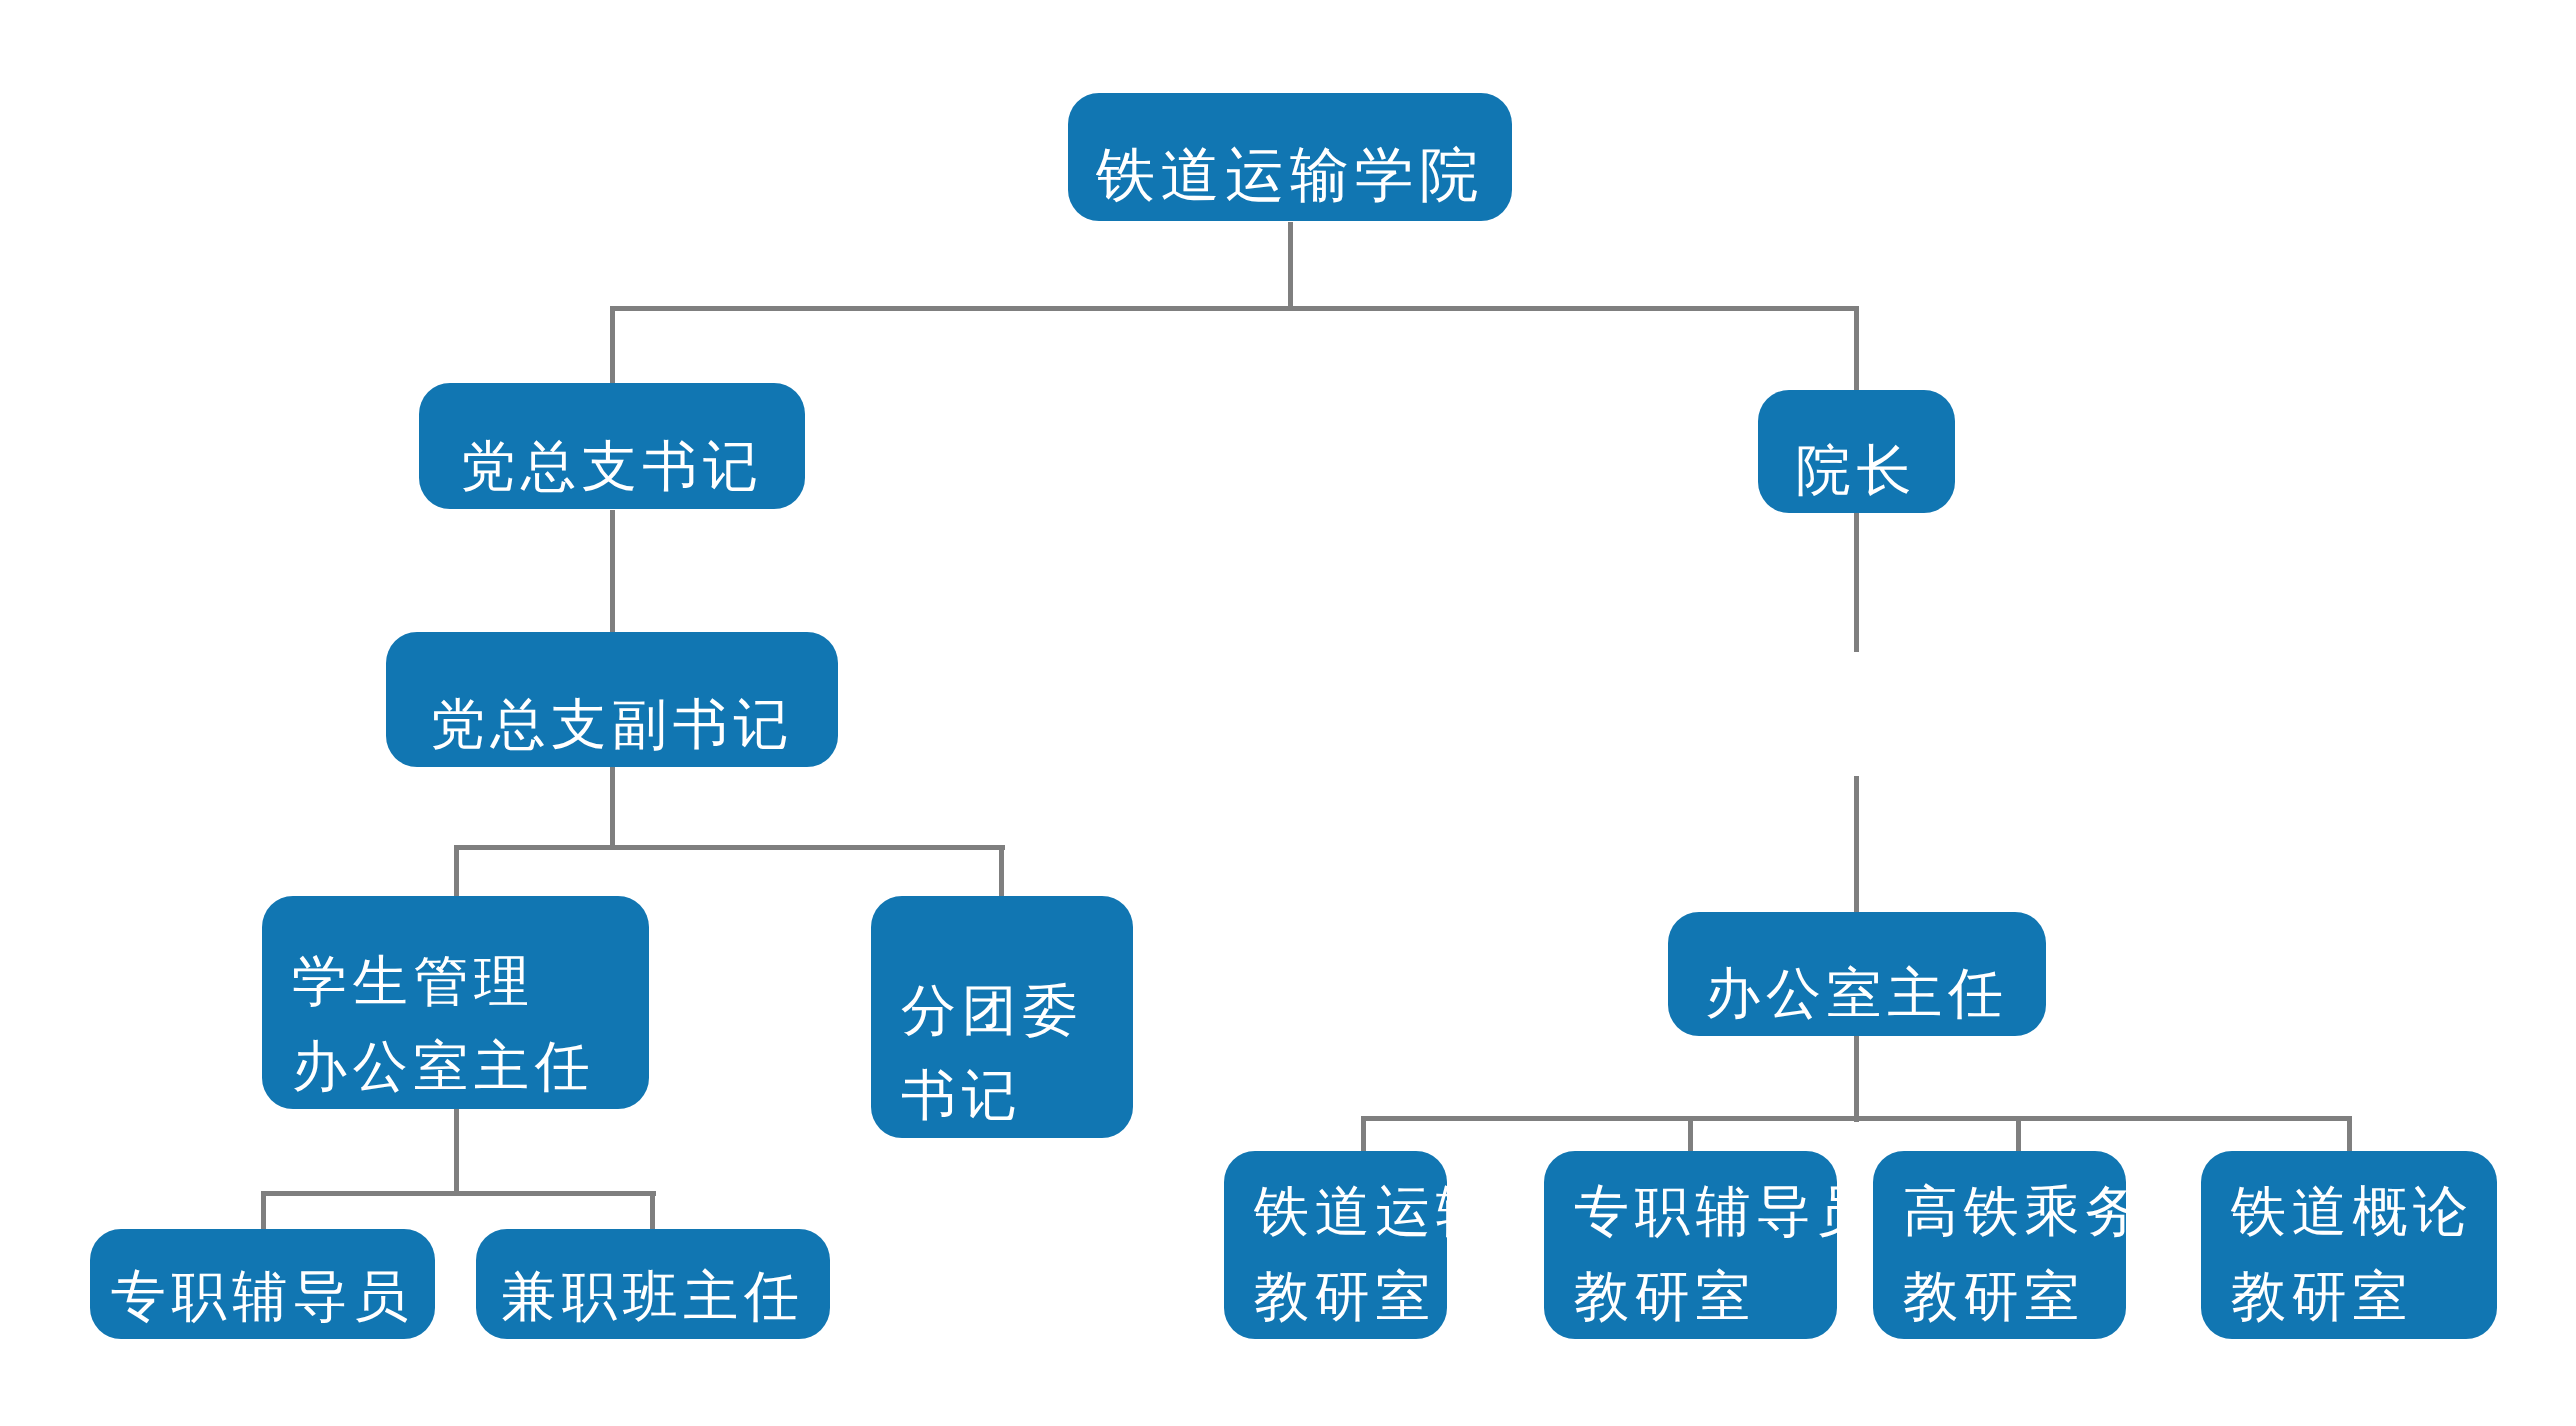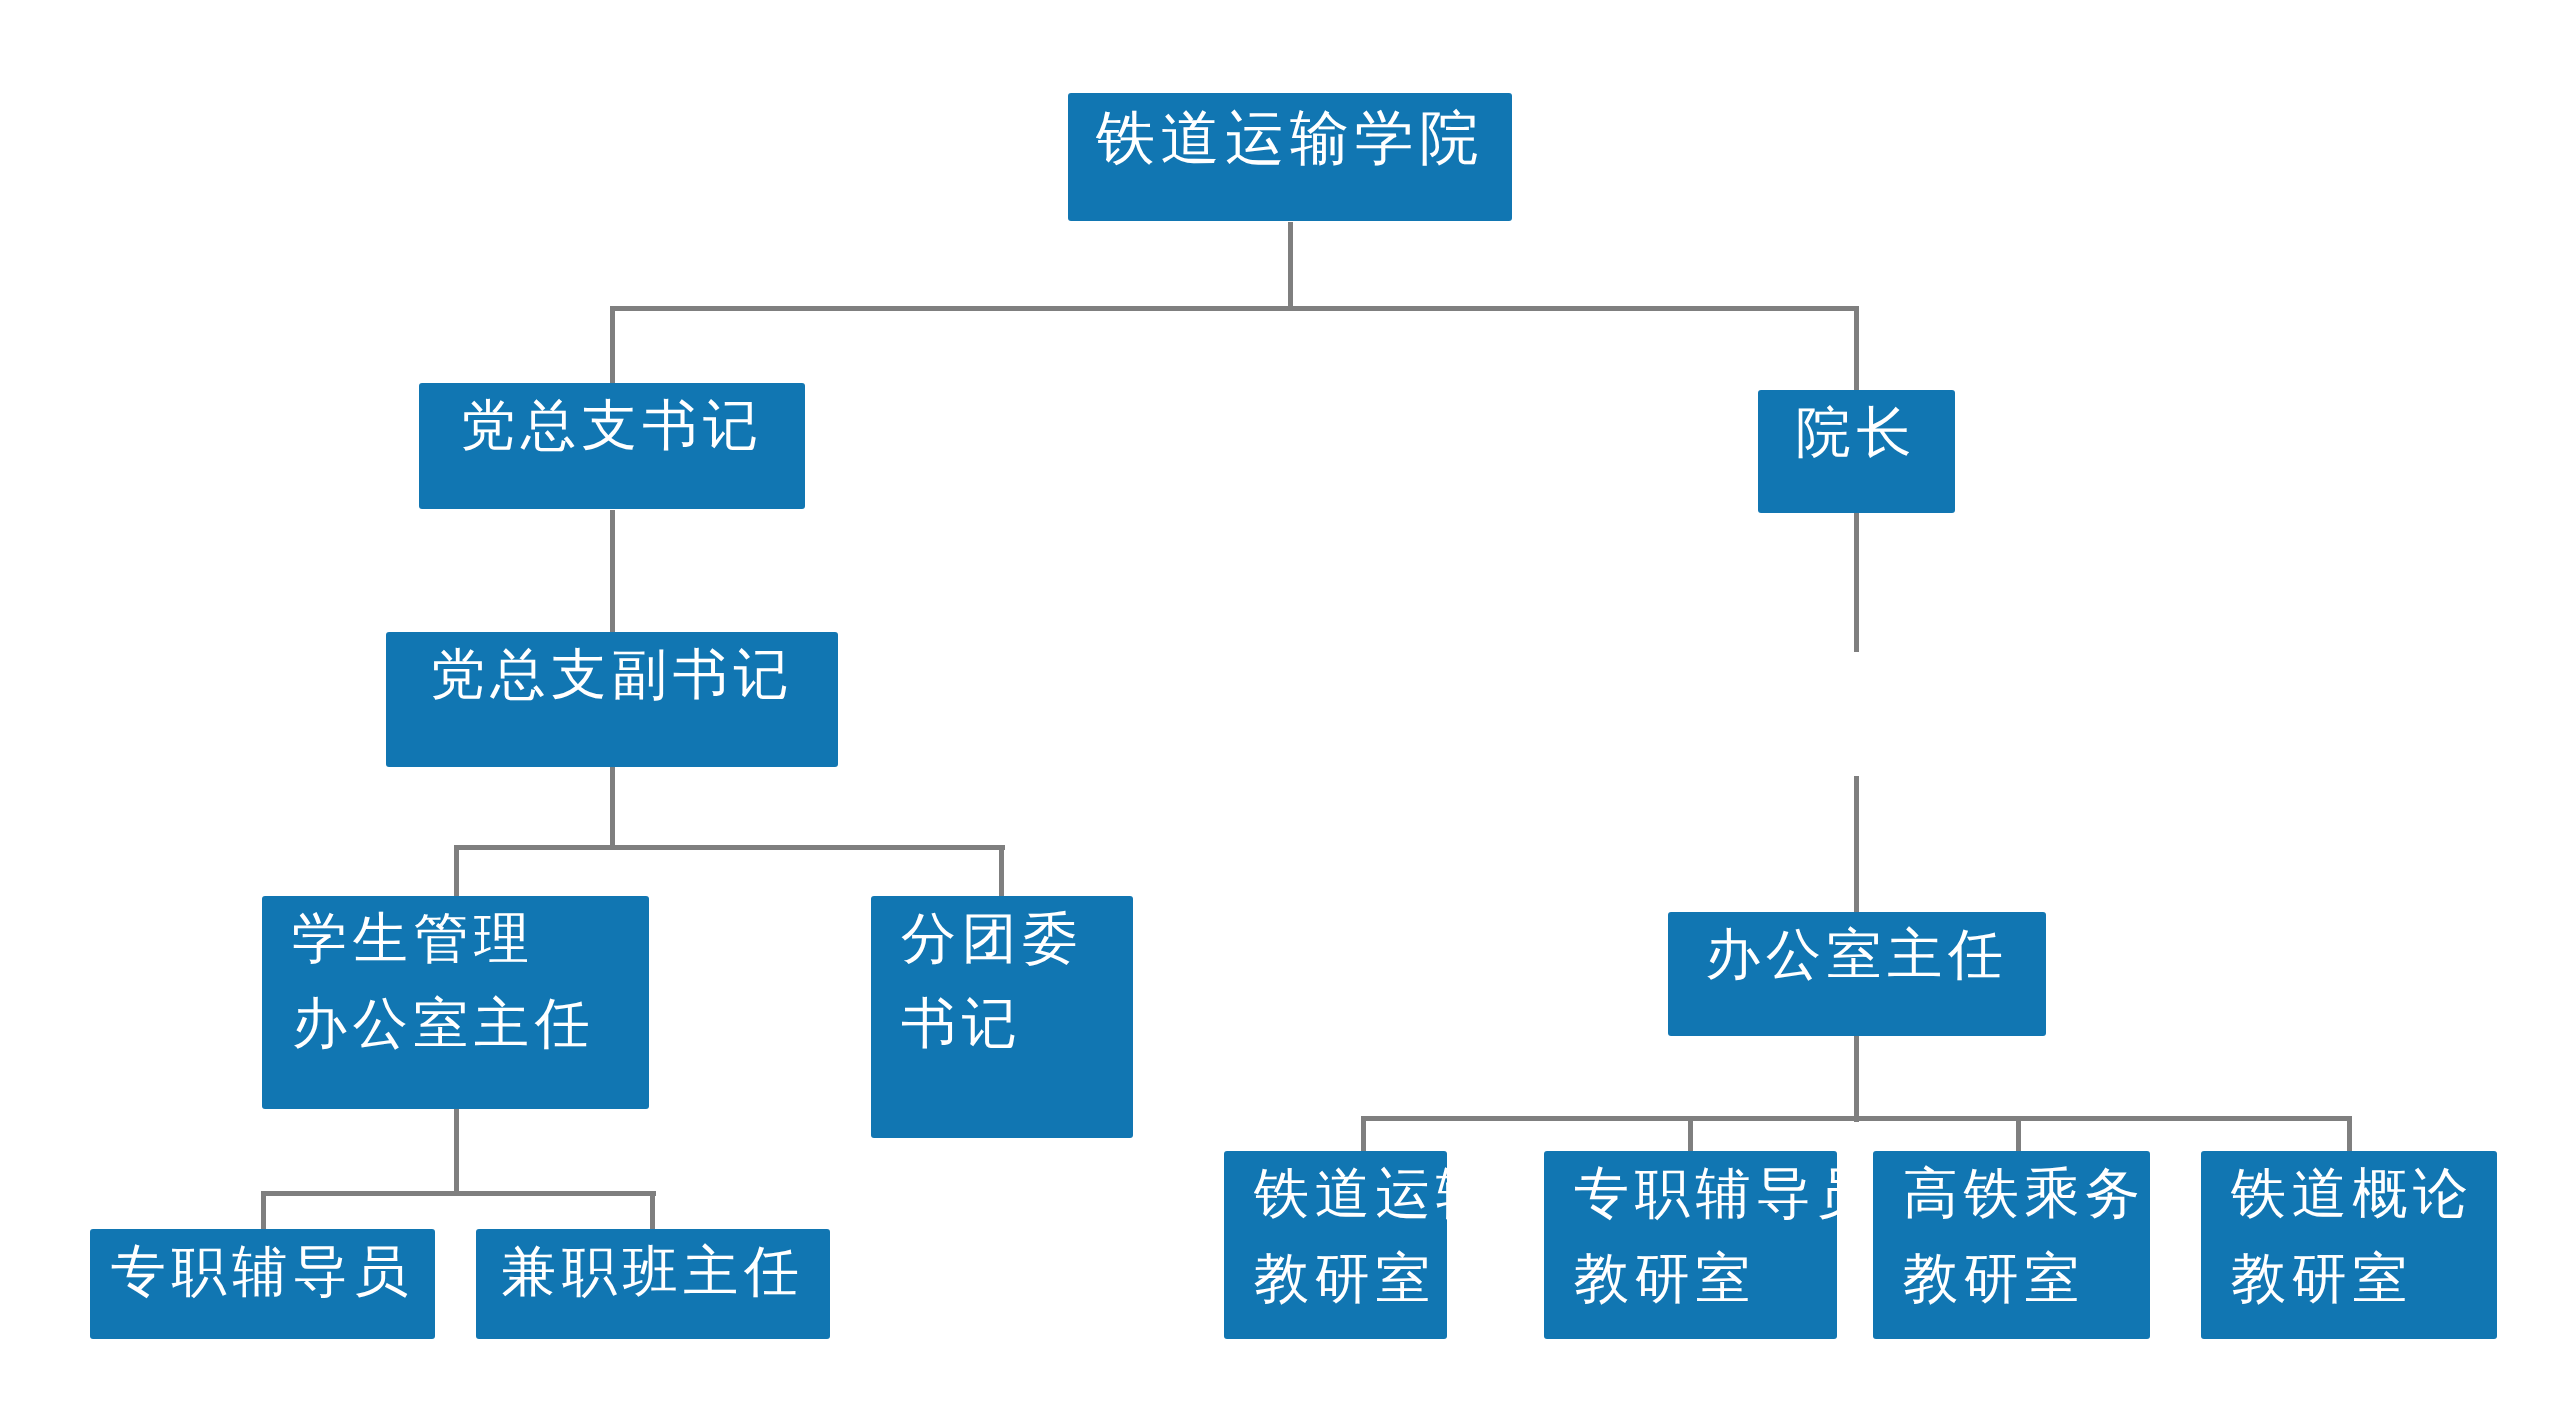--- a/index.html
+++ b/index.html
@@ -21,24 +21,24 @@
     overflow: hidden;
   }
   .conn {
     position: absolute;
     background: var(--connector);
   }
   .node {
     position: absolute;
     background: var(--box-fill);
     color: var(--box-text);
-    border-radius: 3px;
+    border-radius: 31px;
     display: flex;
     flex-direction: column;
-    justify-content: flex-start;
+    justify-content: flex-end;
     align-items: center;
     font-size: 55px;
     line-height: 1.55;
     letter-spacing: 5.7px;
     white-space: nowrap;
   }
   .node.big { font-size: 59px; }
   .node.leftalign {
     align-items: flex-start;
     padding-left: 30px;
@@ -114,21 +114,21 @@
   <div class="node leftalign" style="left:1224px;top:1151px;width:223px;height:188px">
     <span class="ln">铁道运输</span>
     <span class="ln">教研室</span>
   </div>
 
   <div class="node leftalign" style="left:1544px;top:1151px;width:293px;height:188px">
     <span class="ln">专职辅导员</span>
     <span class="ln">教研室</span>
   </div>
 
-  <div class="node leftalign" style="left:1873px;top:1151px;width:277px;height:188px">
+  <div class="node leftalign" style="left:1873px;top:1151px;width:253px;height:188px">
     <span class="ln">高铁乘务</span>
     <span class="ln">教研室</span>
   </div>
 
   <div class="node leftalign" style="left:2201px;top:1151px;width:296px;height:188px">
     <span class="ln">铁道概论</span>
     <span class="ln">教研室</span>
   </div>
 
 </div>

